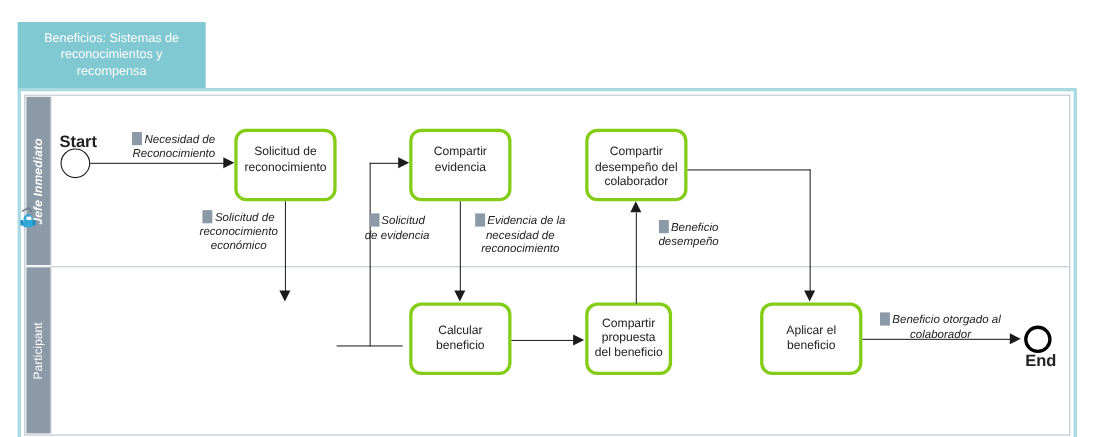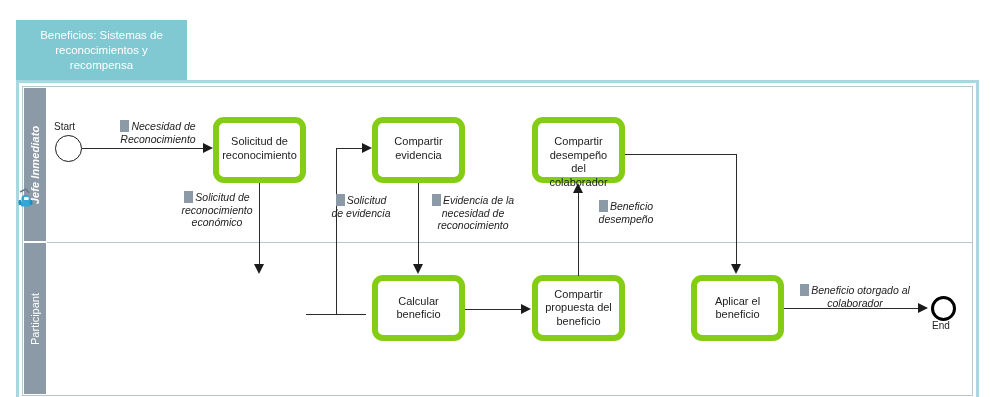--- a/index.html
+++ b/index.html
@@ -105,21 +105,21 @@
     position: absolute;
     left: 16px;
     top: 168px;
     width: 20px;
     height: 22px;
   }
 
   
   .task {
     position: absolute;
-    border: 6px solid #84cc16;
+    border: 3px solid #84cc16;
     border-radius: 11px;
     background: #ffffff;
     box-sizing: border-box;
     display: flex;
     align-items: flex-start;
     justify-content: center;
     text-align: center;
     color: #222222;
     font-size: 11px;
     line-height: 13.5px;
@@ -148,23 +148,24 @@
   }
   #event-end {
     left: 931px;
     top: 276px;
     width: 25px;
     height: 25px;
     border: 3px solid #000000;
   }
   .event-label {
     position: absolute;
-    font-size: 10px;
+    font-size: 15px;
     color: #222222;
     white-space: nowrap;
+    font-weight: bold;
   }
   #label-start { left: 54px; top: 101px; }
   #label-end   { left: 932px; top: 300px; }
 
   
   .data-object {
     position: absolute;
     font-size: 10.5px;
     line-height: 12.5px;
     color: #222222;
@@ -274,21 +275,21 @@
 
   <div class="task" style="left:372px; top:97px; width:93px; height:66px;">
     <span>Compartir evidencia</span>
   </div>
 
 
   <div class="task center-v" style="left:372px; top:255px; width:93px; height:66px;">
     <span>Calcular beneficio</span>
   </div>
 
-  <div class="task center-v" style="left:532px; top:255px; width:93px; height:66px;">
+  <div class="task center-v" style="left:532px; top:255px; width:79px; height:66px;">
     <span>Compartir propuesta del beneficio</span>
   </div>
 
   <div class="task center-v" style="left:691px; top:255px; width:93px; height:66px;">
     <span>Aplicar el beneficio</span>
   </div>
 
   <div class="conn h" style="left:82px; top:128px; width:122px;"></div>
   <div class="arrow right" style="left:203px; top:123px;"></div>
 

